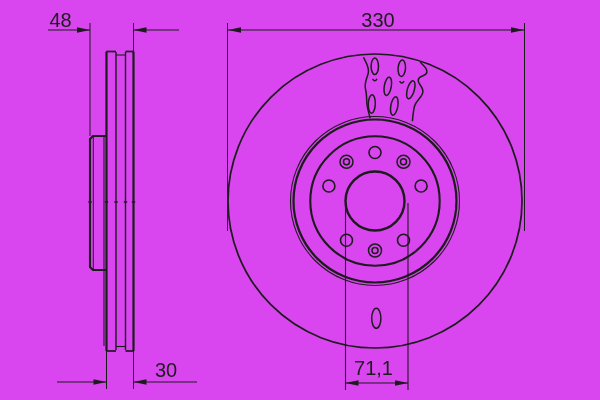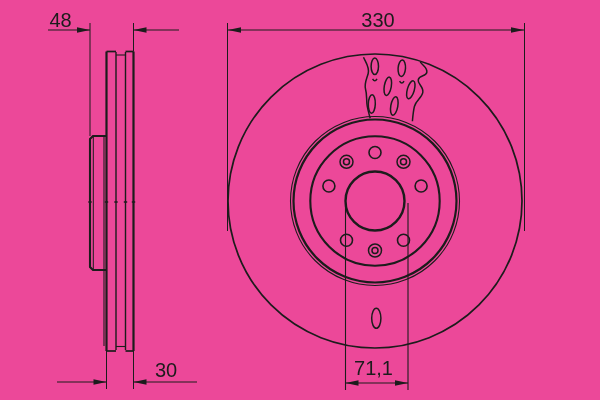--- a/index.html
+++ b/index.html
@@ -1,16 +1,16 @@
 <!DOCTYPE html>
 <html><head>
 <meta charset="utf-8">
 <style>
   html,body{margin:0;padding:0;background:#fff;}
-  .stage{position:relative;width:600px;height:400px;background:#ec4899;overflow:hidden;}
+  .stage{position:relative;width:600px;height:400px;background:#d946ef;overflow:hidden;}
   svg{display:block;}
   .dim-text{
     font-family:"Liberation Sans","DejaVu Sans",sans-serif;
     font-size:20px;
     fill:#1c1c1c;
   }
 </style>
 </head>
 <body>
 

